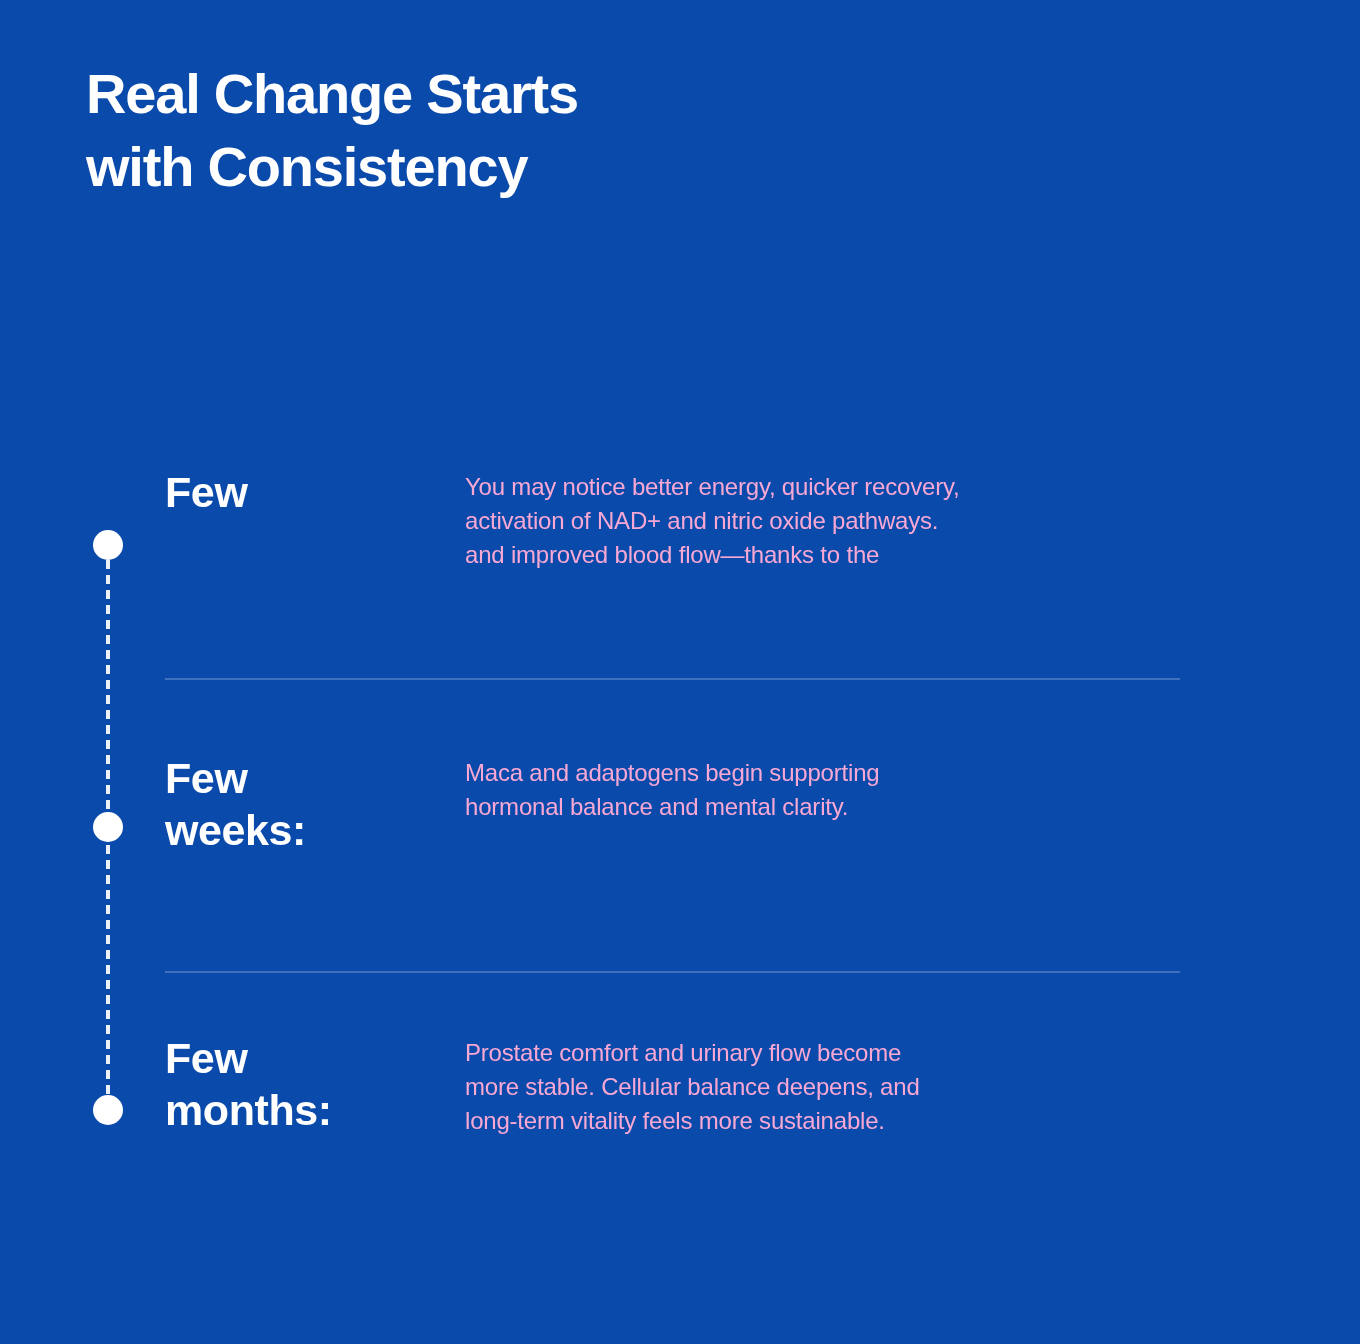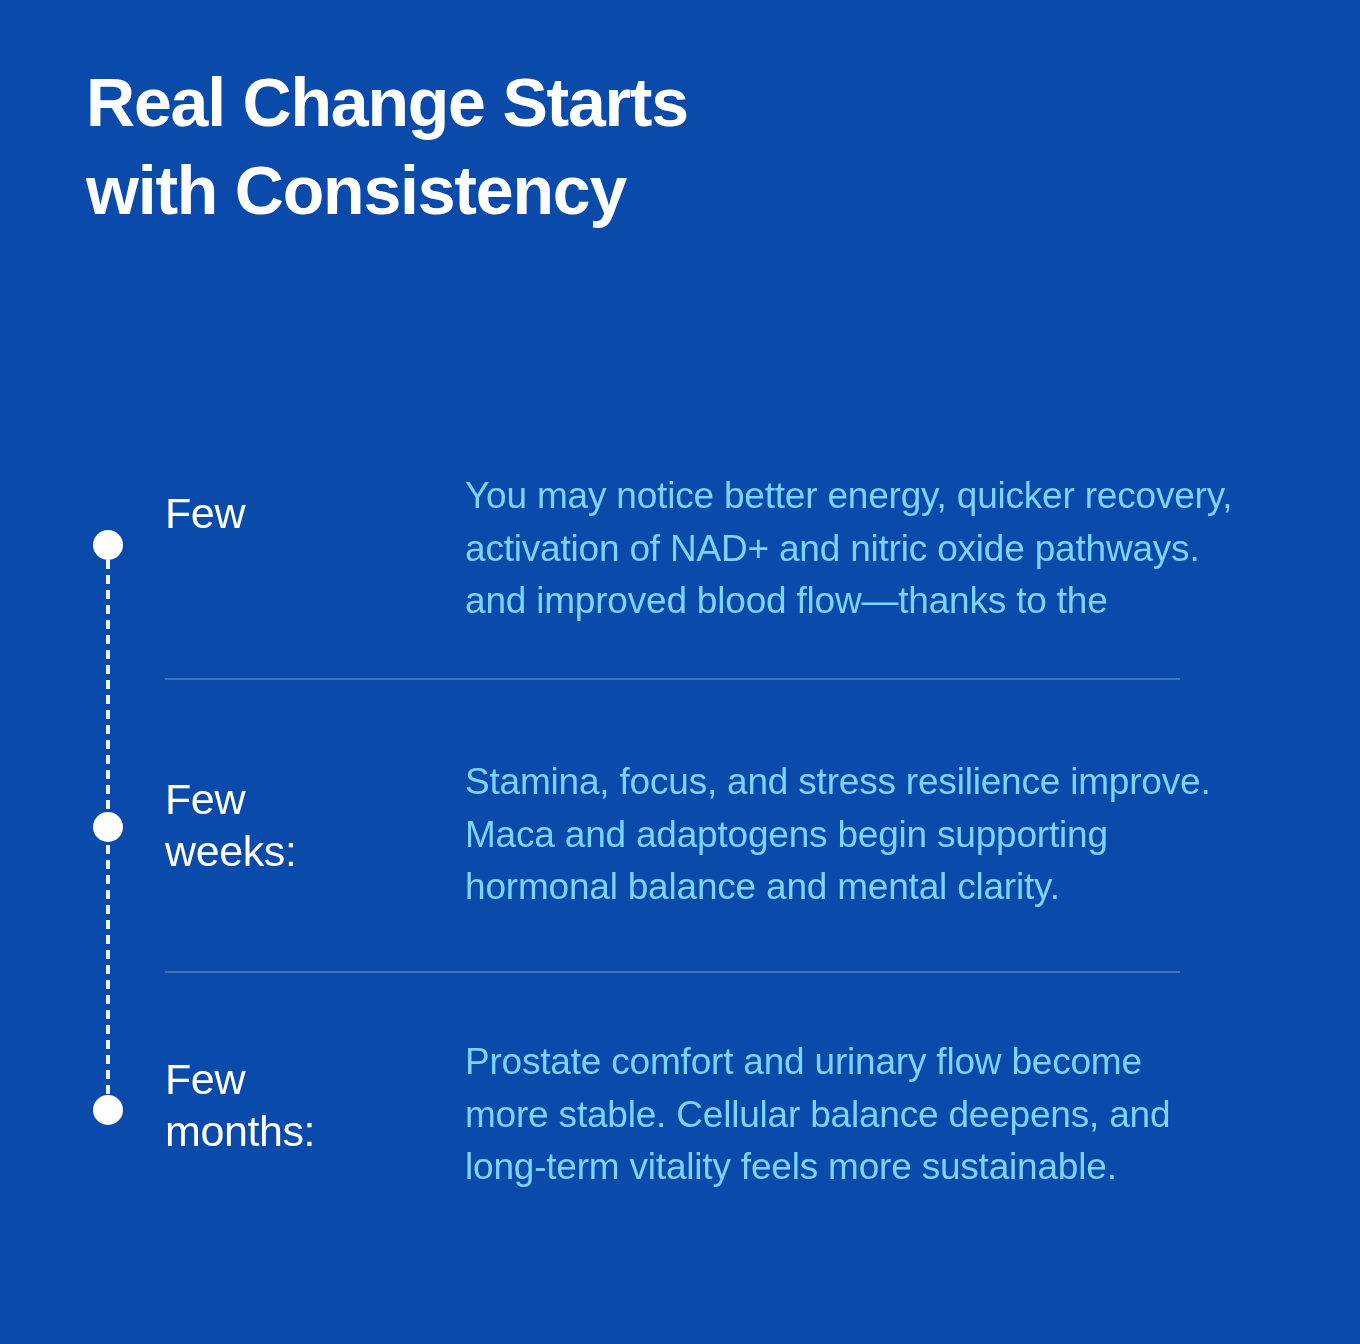--- a/index.html
+++ b/index.html
@@ -23,21 +23,21 @@
   }
 
   
   .title-block {
     position: absolute;
     left: 86px;
     top: 58px;
     width: 1120px;
   }
   .title-line {
-    font-size: 68px;
+    font-size: 56px;
     line-height: 1.30;
     font-weight: bold;
     color: #FFFFFF;
     letter-spacing: -1.2px;
     white-space: nowrap;
   }
 
   
   .rail {
     position: absolute;
@@ -77,32 +77,31 @@
   }
   .row-1 { top: 466px; }
   .row-2 { top: 752px; }
   .row-3 { top: 1032px; }
 
   .row-label {
     width: 300px;
     flex: 0 0 300px;
     font-size: 43px;
     line-height: 1.22;
-    font-weight: normal;
+    font-weight: bold;
     color: #FFFFFF;
     letter-spacing: -0.4px;
-    margin-top: 21px;
   }
   .row-label .lbl-line { display: block; }
 
   .row-body {
     flex: 1 1 auto;
-    font-size: 37px;
+    font-size: 24px;
     line-height: 1.42;
-    color: #7dd3fc;
+    color: #f9a8d4;
     letter-spacing: -0.2px;
     padding-top: 4px;
   }
   .row-body .body-line { display: block; white-space: nowrap; }
 
   
   .divider {
     position: absolute;
     left: 165px;
     width: 1015px;
@@ -140,21 +139,20 @@
   </div>
 
   <div class="divider divider-1"></div>
 
   <div class="row row-2">
     <div class="row-label">
       <span class="lbl-line">Few</span>
       <span class="lbl-line">weeks:</span>
     </div>
     <div class="row-body">
-      <span class="body-line">Stamina, focus, and stress resilience improve.</span>
       <span class="body-line">Maca and adaptogens begin supporting</span>
       <span class="body-line">hormonal balance and mental clarity.</span>
     </div>
   </div>
 
   <div class="divider divider-2"></div>
 
   <div class="row row-3">
     <div class="row-label">
       <span class="lbl-line">Few</span>

